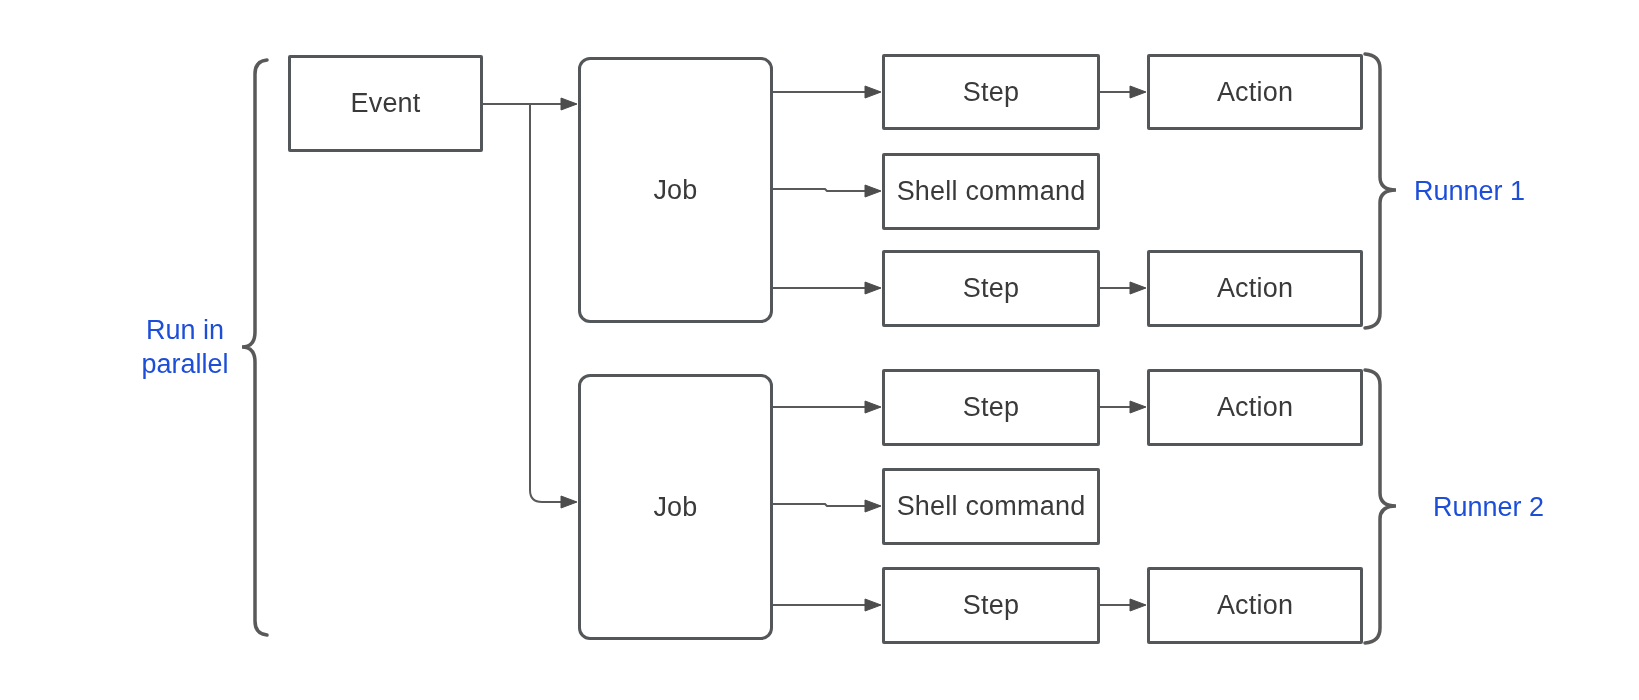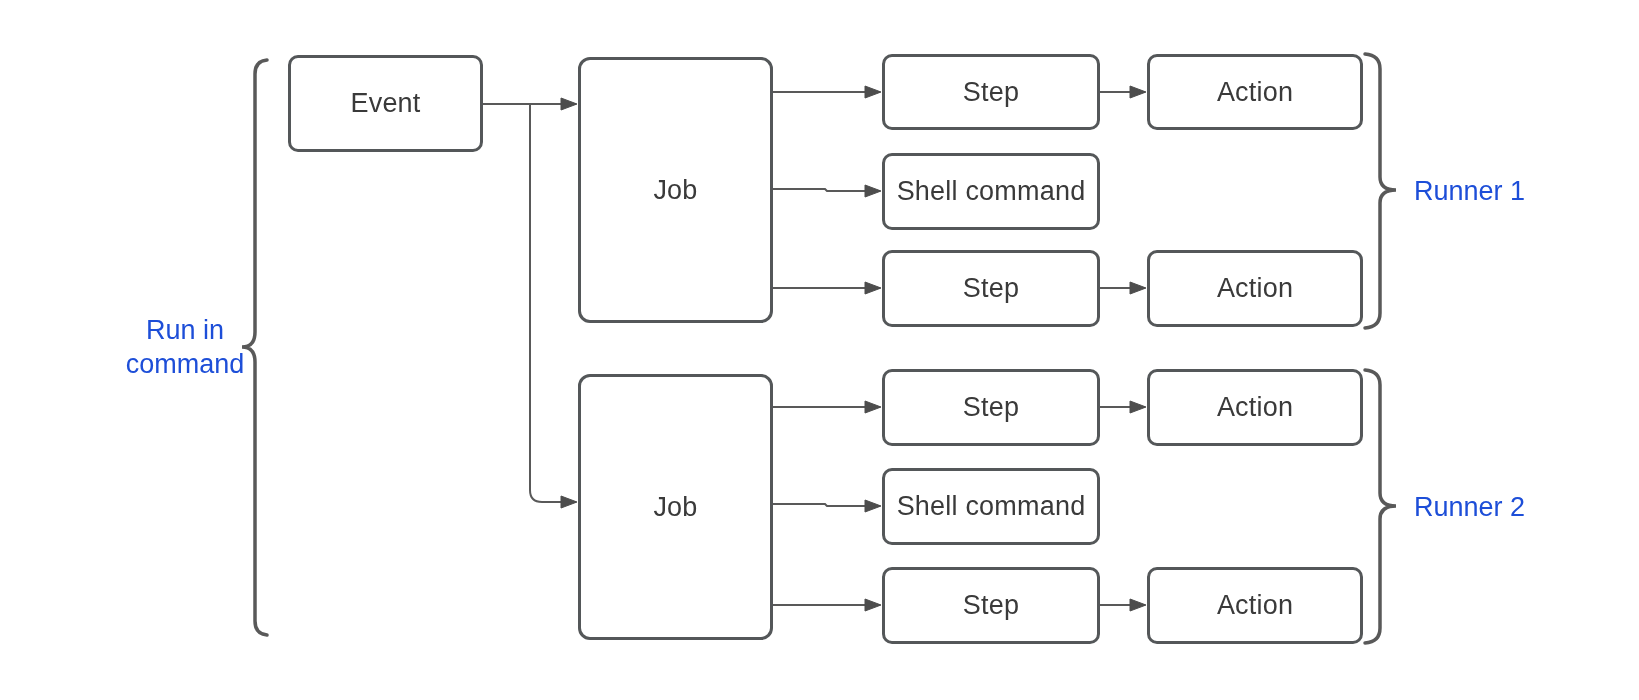--- a/index.html
+++ b/index.html
@@ -19,21 +19,21 @@
     position: absolute;
     left: 0; top: 0;
     width: 1639px;
     height: 700px;
   }
   .node {
     position: absolute;
     box-sizing: border-box;
     background: #ffffff;
     border: 3px solid #545759;
-    border-radius: 10px;
+    border-radius: 2px;
     display: flex;
     align-items: center;
     justify-content: center;
     font-size: 27px;
     color: #3a3a3a;
     letter-spacing: 0.2px;
   }
   .node.job { border-radius: 12px; }
   .diagram-label {
     position: absolute;
@@ -52,21 +52,21 @@
   #step-r3    { left: 882px;  top: 250px; width: 218px; height: 77px;  }
   #action-r1  { left: 1147px; top: 54px;  width: 216px; height: 76px;  }
   #action-r3  { left: 1147px; top: 250px; width: 216px; height: 77px;  }
   #step-r4    { left: 882px;  top: 369px; width: 218px; height: 77px;  }
   #shell-r5   { left: 882px;  top: 468px; width: 218px; height: 77px;  }
   #step-r6    { left: 882px;  top: 567px; width: 218px; height: 77px;  }
   #action-r4  { left: 1147px; top: 369px; width: 216px; height: 77px;  }
   #action-r6  { left: 1147px; top: 567px; width: 216px; height: 77px;  }
   #parallel-label { left: 110px;  top: 313px; width: 150px; }
   #runner-1-label { left: 1414px; top: 174px; width: 130px; text-align: left; }
-  #runner-2-label { left: 1414px; top: 490px; width: 130px; text-align: left; }
+  #runner-2-label { left: 1414px; top: 490px; width: 130px; text-align: right; }
 </style>
 </head>
 <body>
 
 <div id="stage">
 
   <svg id="connector-layer" viewBox="0 0 1639 700" xmlns="http://www.w3.org/2000/svg">
     <defs>
       <marker id="arrowhead" markerUnits="userSpaceOnUse" markerWidth="18" markerHeight="14" refX="16" refY="7" orient="auto">
         <path d="M1,1 L17,7 L1,13 Z" fill="#4d4d4d" stroke="#4d4d4d"></path>
@@ -107,17 +107,17 @@
   <div class="node" id="step-r3">Step</div>
   <div class="node" id="action-r3">Action</div>
 
   <div class="node" id="step-r4">Step</div>
   <div class="node" id="action-r4">Action</div>
   <div class="node" id="shell-r5">Shell command</div>
   <div class="node" id="step-r6">Step</div>
   <div class="node" id="action-r6">Action</div>
 
   <div class="diagram-label" id="parallel-label">Run in
-command</div>
+parallel</div>
   <div class="diagram-label" id="runner-1-label">Runner 1</div>
   <div class="diagram-label" id="runner-2-label">Runner 2</div>
 
 </div>
 
 </body></html>

